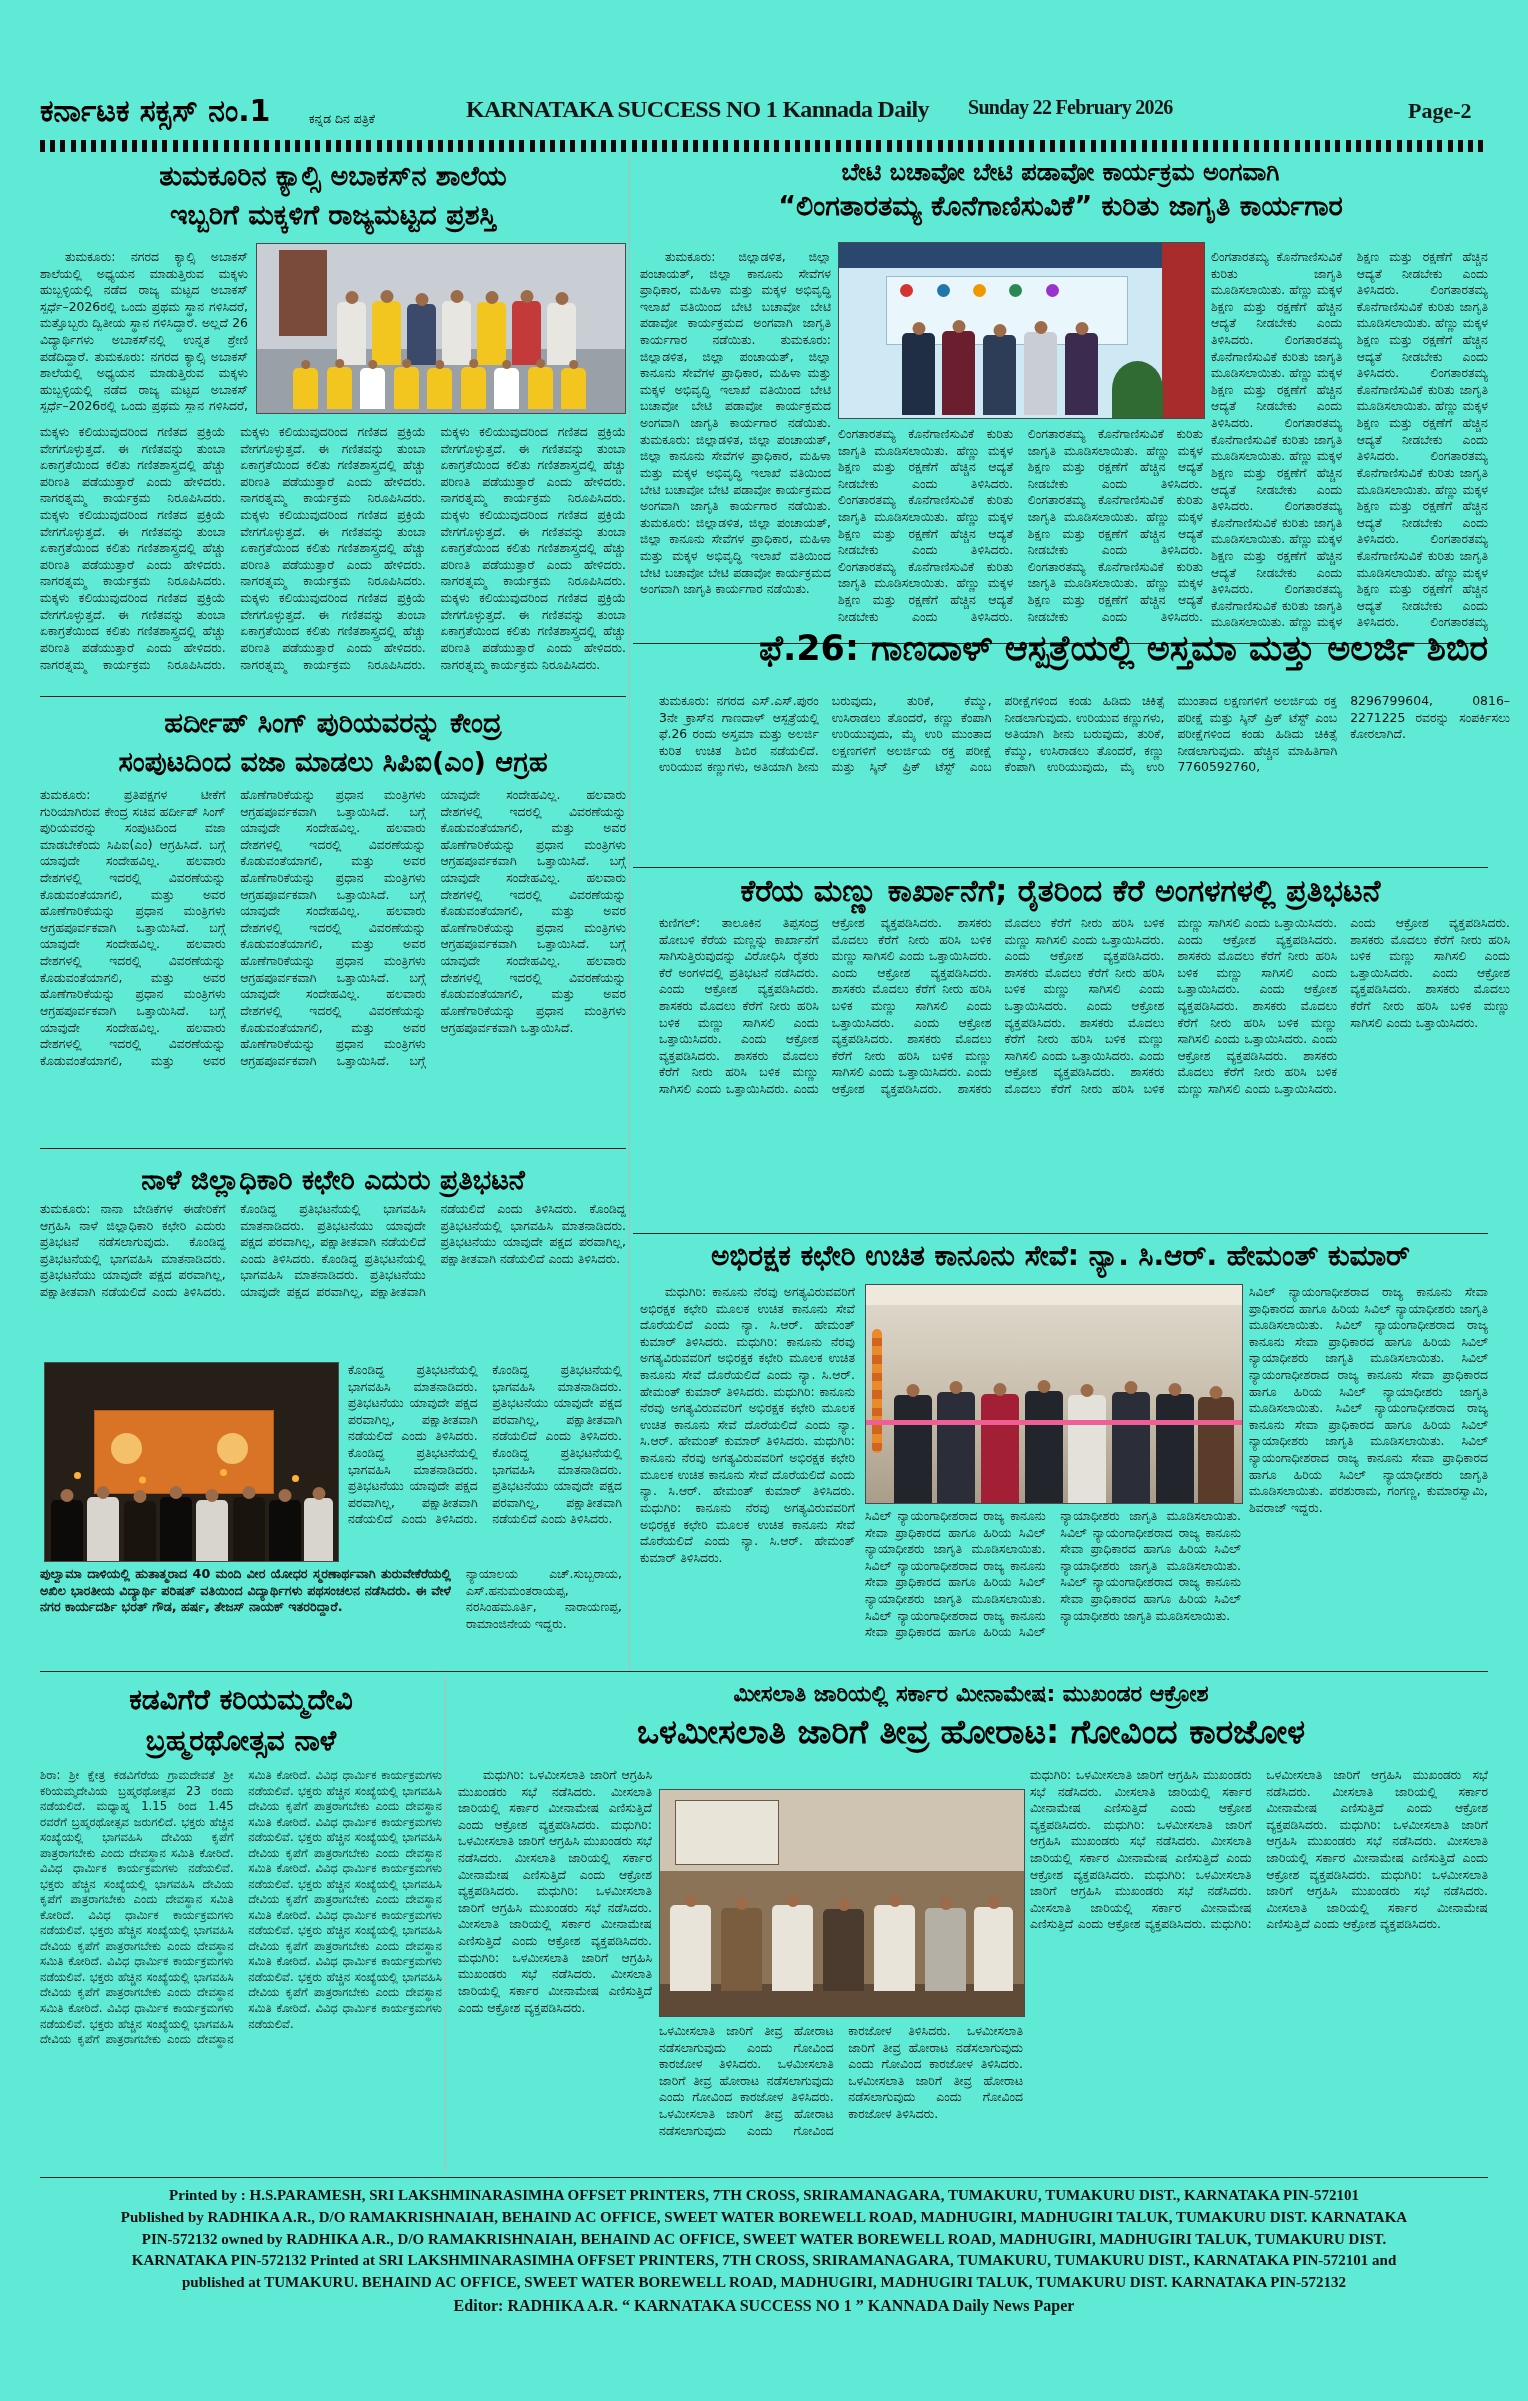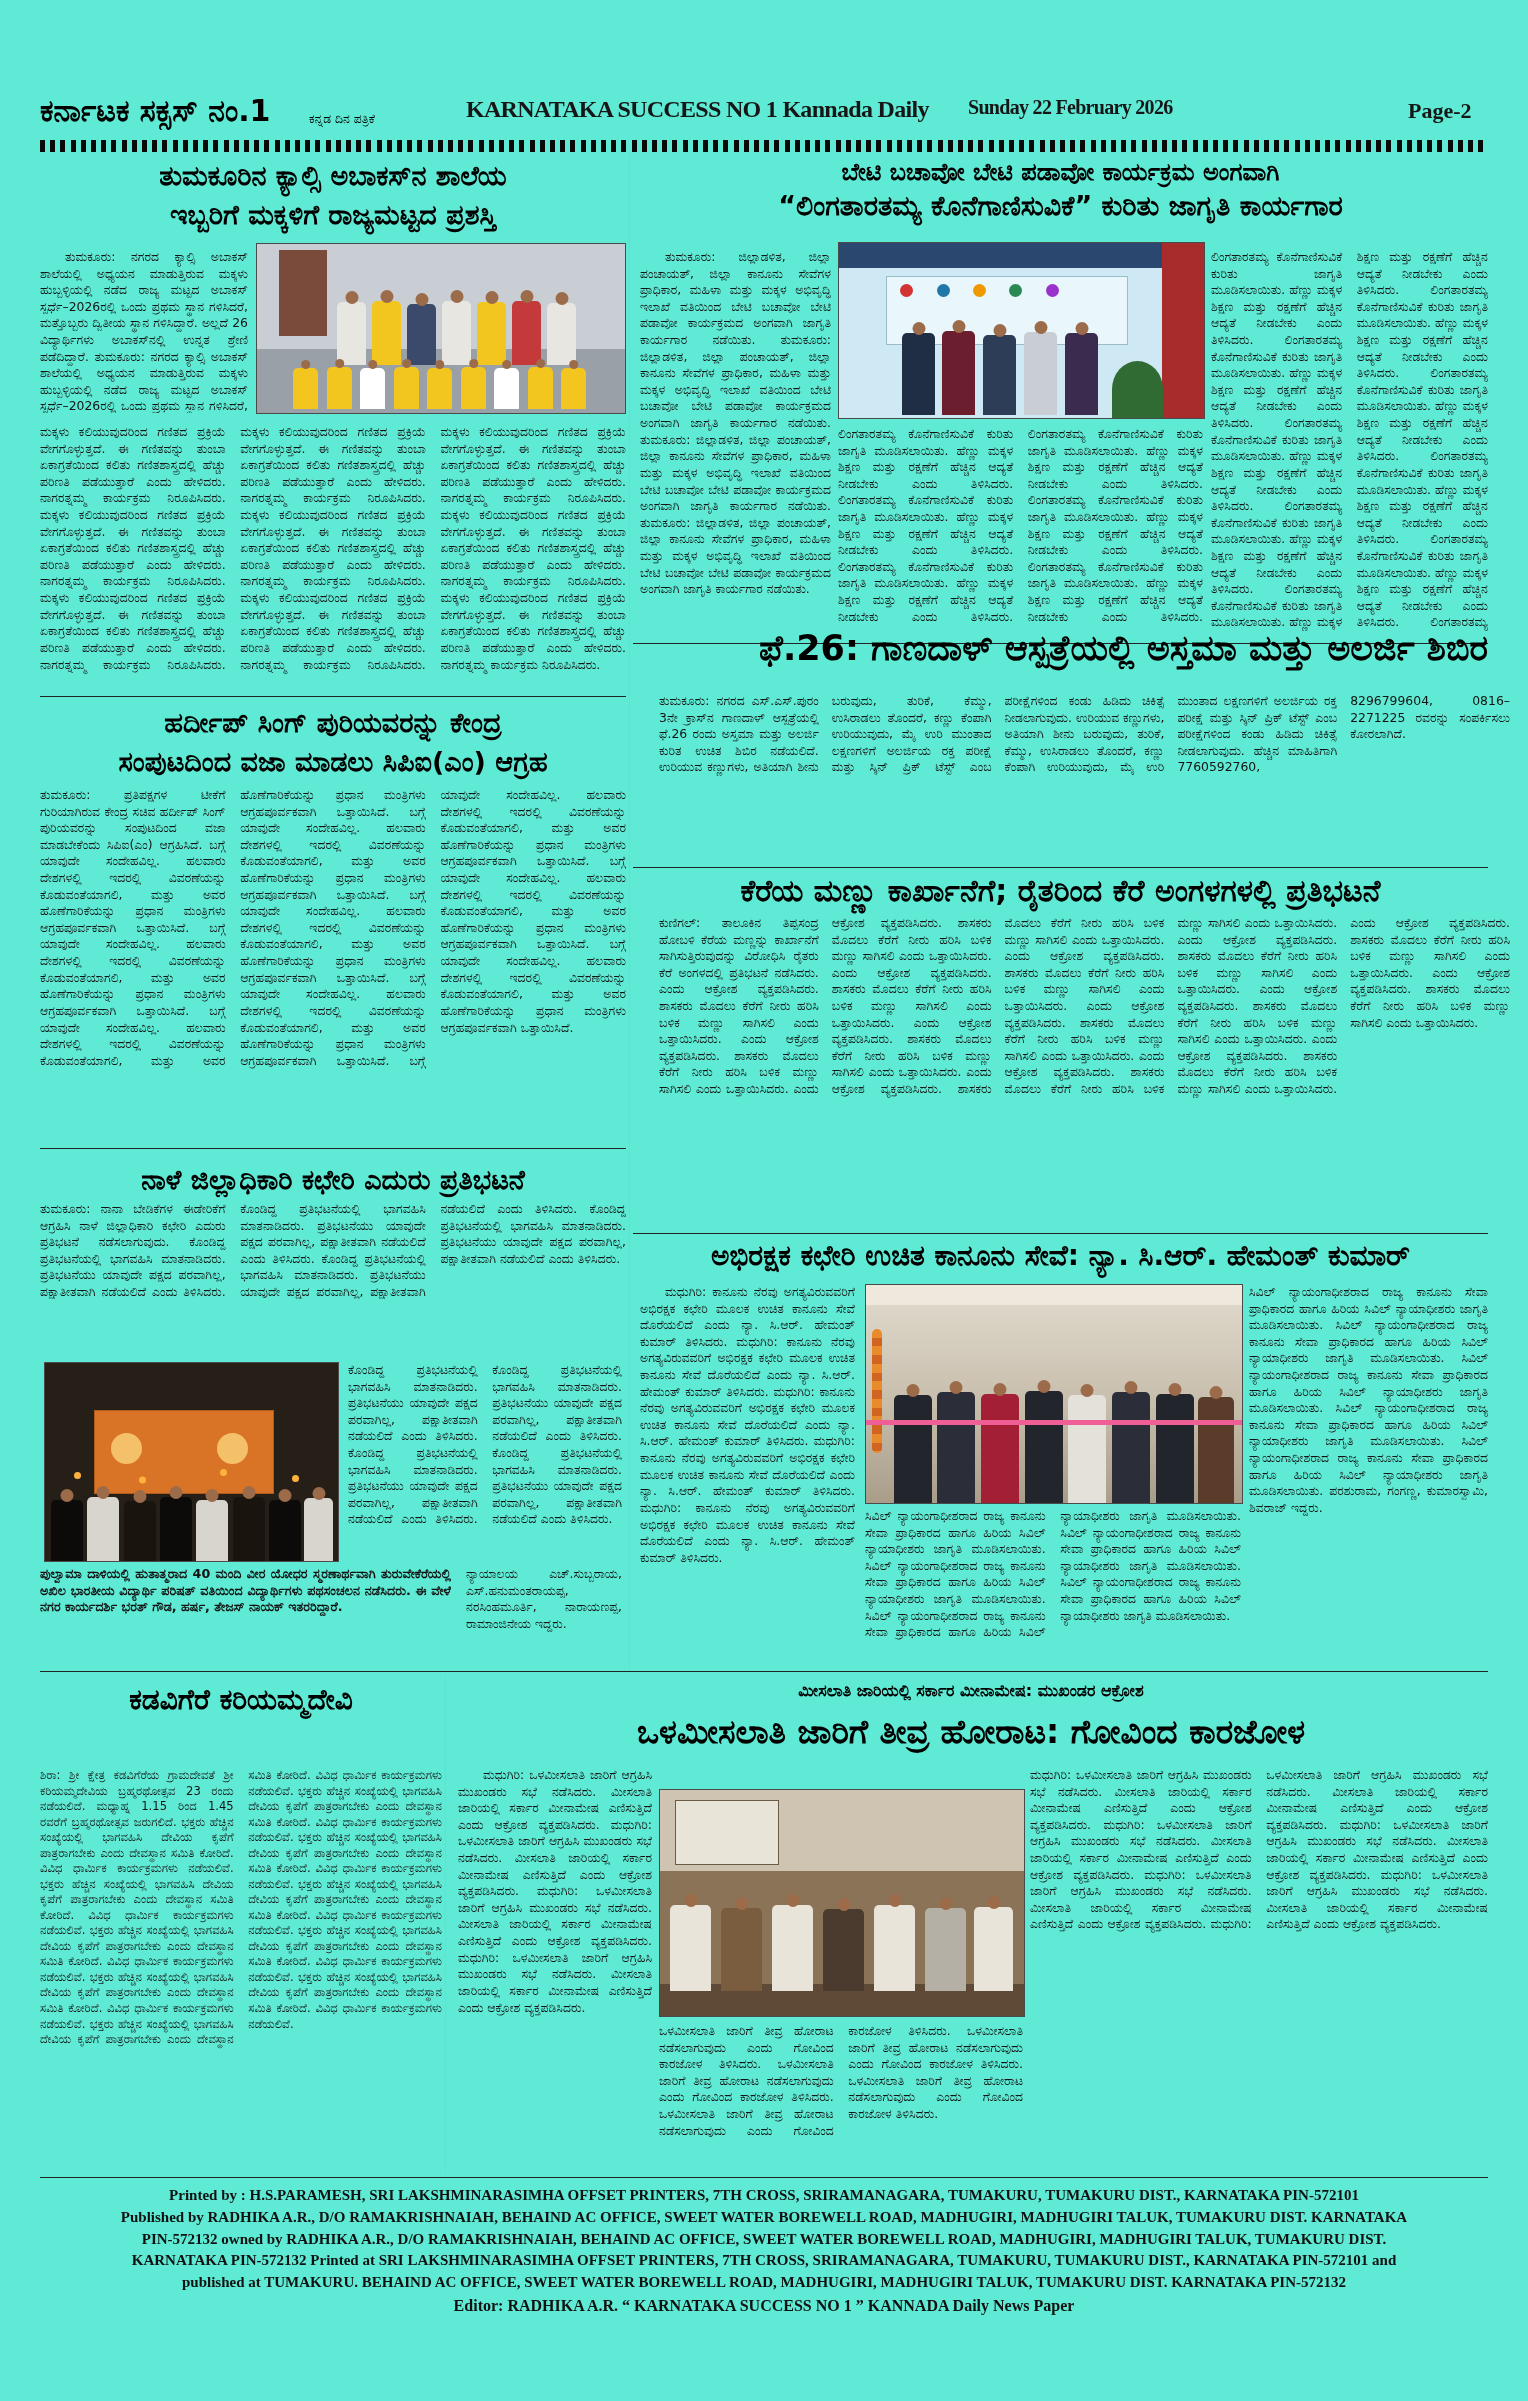--- a/index.html
+++ b/index.html
@@ -164,27 +164,28 @@
     <span>ಸಿವಿಲ್ ನ್ಯಾಯಂಗಾಧೀಶರಾದ ರಾಜ್ಯ ಕಾನೂನು ಸೇವಾ ಪ್ರಾಧಿಕಾರದ ಹಾಗೂ ಹಿರಿಯ ಸಿವಿಲ್ ನ್ಯಾಯಾಧೀಶರು ಜಾಗೃತಿ ಮೂಡಿಸಲಾಯಿತು. ಸಿವಿಲ್ ನ್ಯಾಯಂಗಾಧೀಶರಾದ ರಾಜ್ಯ ಕಾನೂನು ಸೇವಾ ಪ್ರಾಧಿಕಾರದ ಹಾಗೂ ಹಿರಿಯ ಸಿವಿಲ್ ನ್ಯಾಯಾಧೀಶರು ಜಾಗೃತಿ ಮೂಡಿಸಲಾಯಿತು. ಸಿವಿಲ್ ನ್ಯಾಯಂಗಾಧೀಶರಾದ ರಾಜ್ಯ ಕಾನೂನು ಸೇವಾ ಪ್ರಾಧಿಕಾರದ ಹಾಗೂ ಹಿರಿಯ ಸಿವಿಲ್ ನ್ಯಾಯಾಧೀಶರು ಜಾಗೃತಿ ಮೂಡಿಸಲಾಯಿತು. ಸಿವಿಲ್ ನ್ಯಾಯಂಗಾಧೀಶರಾದ ರಾಜ್ಯ ಕಾನೂನು ಸೇವಾ ಪ್ರಾಧಿಕಾರದ ಹಾಗೂ ಹಿರಿಯ ಸಿವಿಲ್ ನ್ಯಾಯಾಧೀಶರು ಜಾಗೃತಿ ಮೂಡಿಸಲಾಯಿತು. ಸಿವಿಲ್ ನ್ಯಾಯಂಗಾಧೀಶರಾದ ರಾಜ್ಯ ಕಾನೂನು ಸೇವಾ ಪ್ರಾಧಿಕಾರದ ಹಾಗೂ ಹಿರಿಯ ಸಿವಿಲ್ ನ್ಯಾಯಾಧೀಶರು ಜಾಗೃತಿ ಮೂಡಿಸಲಾಯಿತು.</span>
     <span>ಪರಶುರಾಮ, ಗಂಗಣ್ಣ, ಕುಮಾರಸ್ವಾಮಿ, ಶಿವರಾಜ್ ಇದ್ದರು.</span>
   </div>
   <div class="abs body cols2" style="left:865px;top:1508px;width:376px;height:157px;">ಸಿವಿಲ್ ನ್ಯಾಯಂಗಾಧೀಶರಾದ ರಾಜ್ಯ ಕಾನೂನು ಸೇವಾ ಪ್ರಾಧಿಕಾರದ ಹಾಗೂ ಹಿರಿಯ ಸಿವಿಲ್ ನ್ಯಾಯಾಧೀಶರು ಜಾಗೃತಿ ಮೂಡಿಸಲಾಯಿತು. ಸಿವಿಲ್ ನ್ಯಾಯಂಗಾಧೀಶರಾದ ರಾಜ್ಯ ಕಾನೂನು ಸೇವಾ ಪ್ರಾಧಿಕಾರದ ಹಾಗೂ ಹಿರಿಯ ಸಿವಿಲ್ ನ್ಯಾಯಾಧೀಶರು ಜಾಗೃತಿ ಮೂಡಿಸಲಾಯಿತು. ಸಿವಿಲ್ ನ್ಯಾಯಂಗಾಧೀಶರಾದ ರಾಜ್ಯ ಕಾನೂನು ಸೇವಾ ಪ್ರಾಧಿಕಾರದ ಹಾಗೂ ಹಿರಿಯ ಸಿವಿಲ್ ನ್ಯಾಯಾಧೀಶರು ಜಾಗೃತಿ ಮೂಡಿಸಲಾಯಿತು. ಸಿವಿಲ್ ನ್ಯಾಯಂಗಾಧೀಶರಾದ ರಾಜ್ಯ ಕಾನೂನು ಸೇವಾ ಪ್ರಾಧಿಕಾರದ ಹಾಗೂ ಹಿರಿಯ ಸಿವಿಲ್ ನ್ಯಾಯಾಧೀಶರು ಜಾಗೃತಿ ಮೂಡಿಸಲಾಯಿತು. ಸಿವಿಲ್ ನ್ಯಾಯಂಗಾಧೀಶರಾದ ರಾಜ್ಯ ಕಾನೂನು ಸೇವಾ ಪ್ರಾಧಿಕಾರದ ಹಾಗೂ ಹಿರಿಯ ಸಿವಿಲ್ ನ್ಯಾಯಾಧೀಶರು ಜಾಗೃತಿ ಮೂಡಿಸಲಾಯಿತು.</div>
 
   <div class="hr" style="left:40px;top:1671px;width:1448px;"></div>
   <div class="vr" style="left:445px;top:1675px;height:498px;"></div>
 
   <div class="abs hl" style="left:40px;top:1680px;width:402px;font-size:28px;line-height:1.45;">
     <div>ಕಡವಿಗೆರೆ ಕರಿಯಮ್ಮದೇವಿ</div>
+    <div>ಬ್ರಹ್ಮರಥೋತ್ಸವ ನಾಳೆ</div>
   </div>
   <div class="abs body cols2" style="left:40px;top:1768px;width:402px;height:402px;font-size:11.6px;">
     <span class="lead-indent">ಶಿರಾ: ಶ್ರೀ ಕ್ಷೇತ್ರ ಕಡವಿಗೆರೆಯ ಗ್ರಾಮದೇವತೆ ಶ್ರೀ ಕರಿಯಮ್ಮದೇವಿಯ ಬ್ರಹ್ಮರಥೋತ್ಸವ 23 ರಂದು ನಡೆಯಲಿದೆ. ಮಧ್ಯಾಹ್ನ 1.15 ರಿಂದ 1.45 ರವರೆಗೆ ಬ್ರಹ್ಮರಥೋತ್ಸವ ಜರುಗಲಿದೆ.</span>
     <span>ಭಕ್ತರು ಹೆಚ್ಚಿನ ಸಂಖ್ಯೆಯಲ್ಲಿ ಭಾಗವಹಿಸಿ ದೇವಿಯ ಕೃಪೆಗೆ ಪಾತ್ರರಾಗಬೇಕು ಎಂದು ದೇವಸ್ಥಾನ ಸಮಿತಿ ಕೋರಿದೆ. ವಿವಿಧ ಧಾರ್ಮಿಕ ಕಾರ್ಯಕ್ರಮಗಳು ನಡೆಯಲಿವೆ. ಭಕ್ತರು ಹೆಚ್ಚಿನ ಸಂಖ್ಯೆಯಲ್ಲಿ ಭಾಗವಹಿಸಿ ದೇವಿಯ ಕೃಪೆಗೆ ಪಾತ್ರರಾಗಬೇಕು ಎಂದು ದೇವಸ್ಥಾನ ಸಮಿತಿ ಕೋರಿದೆ. ವಿವಿಧ ಧಾರ್ಮಿಕ ಕಾರ್ಯಕ್ರಮಗಳು ನಡೆಯಲಿವೆ. ಭಕ್ತರು ಹೆಚ್ಚಿನ ಸಂಖ್ಯೆಯಲ್ಲಿ ಭಾಗವಹಿಸಿ ದೇವಿಯ ಕೃಪೆಗೆ ಪಾತ್ರರಾಗಬೇಕು ಎಂದು ದೇವಸ್ಥಾನ ಸಮಿತಿ ಕೋರಿದೆ. ವಿವಿಧ ಧಾರ್ಮಿಕ ಕಾರ್ಯಕ್ರಮಗಳು ನಡೆಯಲಿವೆ. ಭಕ್ತರು ಹೆಚ್ಚಿನ ಸಂಖ್ಯೆಯಲ್ಲಿ ಭಾಗವಹಿಸಿ ದೇವಿಯ ಕೃಪೆಗೆ ಪಾತ್ರರಾಗಬೇಕು ಎಂದು ದೇವಸ್ಥಾನ ಸಮಿತಿ ಕೋರಿದೆ. ವಿವಿಧ ಧಾರ್ಮಿಕ ಕಾರ್ಯಕ್ರಮಗಳು ನಡೆಯಲಿವೆ. ಭಕ್ತರು ಹೆಚ್ಚಿನ ಸಂಖ್ಯೆಯಲ್ಲಿ ಭಾಗವಹಿಸಿ ದೇವಿಯ ಕೃಪೆಗೆ ಪಾತ್ರರಾಗಬೇಕು ಎಂದು ದೇವಸ್ಥಾನ ಸಮಿತಿ ಕೋರಿದೆ. ವಿವಿಧ ಧಾರ್ಮಿಕ ಕಾರ್ಯಕ್ರಮಗಳು ನಡೆಯಲಿವೆ. ಭಕ್ತರು ಹೆಚ್ಚಿನ ಸಂಖ್ಯೆಯಲ್ಲಿ ಭಾಗವಹಿಸಿ ದೇವಿಯ ಕೃಪೆಗೆ ಪಾತ್ರರಾಗಬೇಕು ಎಂದು ದೇವಸ್ಥಾನ ಸಮಿತಿ ಕೋರಿದೆ. ವಿವಿಧ ಧಾರ್ಮಿಕ ಕಾರ್ಯಕ್ರಮಗಳು ನಡೆಯಲಿವೆ. ಭಕ್ತರು ಹೆಚ್ಚಿನ ಸಂಖ್ಯೆಯಲ್ಲಿ ಭಾಗವಹಿಸಿ ದೇವಿಯ ಕೃಪೆಗೆ ಪಾತ್ರರಾಗಬೇಕು ಎಂದು ದೇವಸ್ಥಾನ ಸಮಿತಿ ಕೋರಿದೆ. ವಿವಿಧ ಧಾರ್ಮಿಕ ಕಾರ್ಯಕ್ರಮಗಳು ನಡೆಯಲಿವೆ. ಭಕ್ತರು ಹೆಚ್ಚಿನ ಸಂಖ್ಯೆಯಲ್ಲಿ ಭಾಗವಹಿಸಿ ದೇವಿಯ ಕೃಪೆಗೆ ಪಾತ್ರರಾಗಬೇಕು ಎಂದು ದೇವಸ್ಥಾನ ಸಮಿತಿ ಕೋರಿದೆ. ವಿವಿಧ ಧಾರ್ಮಿಕ ಕಾರ್ಯಕ್ರಮಗಳು ನಡೆಯಲಿವೆ. ಭಕ್ತರು ಹೆಚ್ಚಿನ ಸಂಖ್ಯೆಯಲ್ಲಿ ಭಾಗವಹಿಸಿ ದೇವಿಯ ಕೃಪೆಗೆ ಪಾತ್ರರಾಗಬೇಕು ಎಂದು ದೇವಸ್ಥಾನ ಸಮಿತಿ ಕೋರಿದೆ. ವಿವಿಧ ಧಾರ್ಮಿಕ ಕಾರ್ಯಕ್ರಮಗಳು ನಡೆಯಲಿವೆ. ಭಕ್ತರು ಹೆಚ್ಚಿನ ಸಂಖ್ಯೆಯಲ್ಲಿ ಭಾಗವಹಿಸಿ ದೇವಿಯ ಕೃಪೆಗೆ ಪಾತ್ರರಾಗಬೇಕು ಎಂದು ದೇವಸ್ಥಾನ ಸಮಿತಿ ಕೋರಿದೆ. ವಿವಿಧ ಧಾರ್ಮಿಕ ಕಾರ್ಯಕ್ರಮಗಳು ನಡೆಯಲಿವೆ.</span>
   </div>
 
-  <div class="abs hl" style="left:453px;top:1681px;width:1036px;font-size:16px;">ಮೀಸಲಾತಿ ಜಾರಿಯಲ್ಲಿ ಸರ್ಕಾರ ಮೀನಾಮೇಷ: ಮುಖಂಡರ ಆಕ್ರೋಶ</div>
+  <div class="abs hl" style="left:453px;top:1681px;width:1036px;font-size:22px;">ಮೀಸಲಾತಿ ಜಾರಿಯಲ್ಲಿ ಸರ್ಕಾರ ಮೀನಾಮೇಷ: ಮುಖಂಡರ ಆಕ್ರೋಶ</div>
   <div class="abs hl" style="left:453px;top:1712px;width:1036px;font-size:33px;">ಒಳಮೀಸಲಾತಿ ಜಾರಿಗೆ ತೀವ್ರ ಹೋರಾಟ: ಗೋವಿಂದ ಕಾರಜೋಳ</div>
   <div class="abs body lead-indent" style="left:458px;top:1767px;width:194px;height:402px;">ಮಧುಗಿರಿ: ಒಳಮೀಸಲಾತಿ ಜಾರಿಗೆ ಆಗ್ರಹಿಸಿ ಮುಖಂಡರು ಸಭೆ ನಡೆಸಿದರು. ಮೀಸಲಾತಿ ಜಾರಿಯಲ್ಲಿ ಸರ್ಕಾರ ಮೀನಾಮೇಷ ಎಣಿಸುತ್ತಿದೆ ಎಂದು ಆಕ್ರೋಶ ವ್ಯಕ್ತಪಡಿಸಿದರು. ಮಧುಗಿರಿ: ಒಳಮೀಸಲಾತಿ ಜಾರಿಗೆ ಆಗ್ರಹಿಸಿ ಮುಖಂಡರು ಸಭೆ ನಡೆಸಿದರು. ಮೀಸಲಾತಿ ಜಾರಿಯಲ್ಲಿ ಸರ್ಕಾರ ಮೀನಾಮೇಷ ಎಣಿಸುತ್ತಿದೆ ಎಂದು ಆಕ್ರೋಶ ವ್ಯಕ್ತಪಡಿಸಿದರು. ಮಧುಗಿರಿ: ಒಳಮೀಸಲಾತಿ ಜಾರಿಗೆ ಆಗ್ರಹಿಸಿ ಮುಖಂಡರು ಸಭೆ ನಡೆಸಿದರು. ಮೀಸಲಾತಿ ಜಾರಿಯಲ್ಲಿ ಸರ್ಕಾರ ಮೀನಾಮೇಷ ಎಣಿಸುತ್ತಿದೆ ಎಂದು ಆಕ್ರೋಶ ವ್ಯಕ್ತಪಡಿಸಿದರು. ಮಧುಗಿರಿ: ಒಳಮೀಸಲಾತಿ ಜಾರಿಗೆ ಆಗ್ರಹಿಸಿ ಮುಖಂಡರು ಸಭೆ ನಡೆಸಿದರು. ಮೀಸಲಾತಿ ಜಾರಿಯಲ್ಲಿ ಸರ್ಕಾರ ಮೀನಾಮೇಷ ಎಣಿಸುತ್ತಿದೆ ಎಂದು ಆಕ್ರೋಶ ವ್ಯಕ್ತಪಡಿಸಿದರು.</div>
   <div class="photo" style="left:659px;top:1789px;width:364px;height:226px;background:linear-gradient(#cfc4b2 0 36%,#8a7357 36% 86%,#5e4a36 86% 100%);">
     <div class="abs" style="left:14.6px;top:10.2px;width:102px;height:63px;background:#e9e4d8;border:1.5px solid #6b5a44;"></div>
     <div class="p" style="left:10.2px;bottom:25px;width:41px;height:86px;background:#e8e4da;"></div>
     <div class="p" style="left:61px;bottom:25px;width:41px;height:83px;background:#7a5c3e;"></div>
     <div class="p" style="left:112px;bottom:25px;width:41px;height:86px;background:#e8e4da;"></div>
     <div class="p" style="left:163px;bottom:25px;width:41px;height:82px;background:#4a3b2e;"></div>
     <div class="p" style="left:214px;bottom:25px;width:41px;height:86px;background:#e8e4da;"></div>
     <div class="p" style="left:265px;bottom:25px;width:41px;height:83px;background:#b5b0a6;"></div>

